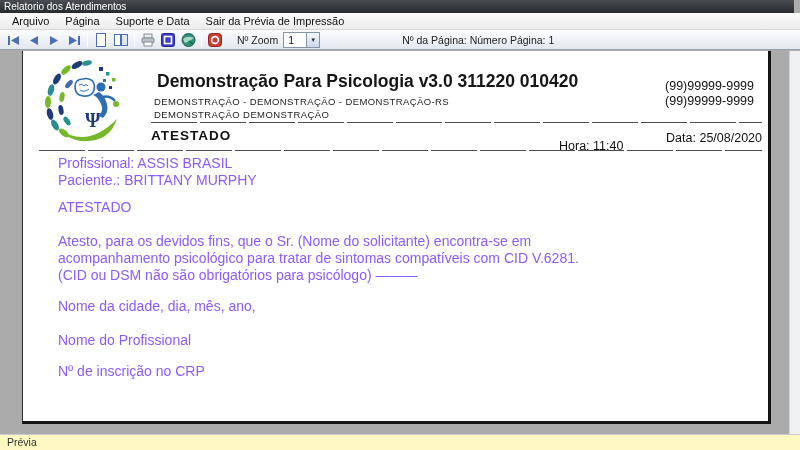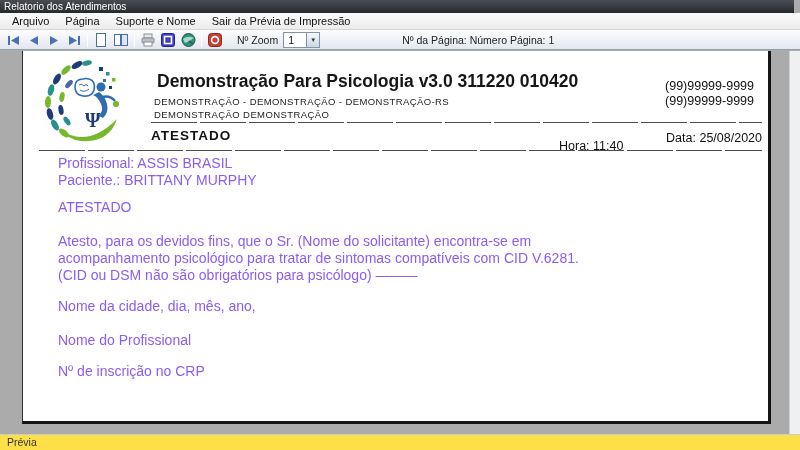--- a/index.html
+++ b/index.html
@@ -50,38 +50,38 @@
   .hora { left:536px; top:88px; font-size:12.5px; color:#111; }
   .data { right:6px; top:80px; font-size:12.5px; color:#111; }
 
   .bodyline { left:35px; font-size:14px; color:#8b5cf6; }
   .l-prof { top:104px; } .l-pac { top:121px; } .l-head { top:148px; }
   .l-p1 { top:182px; } .l-p2 { top:199px; } .l-p3 { top:216px; }
   .l-city { top:247px; } .l-name { top:281px; } .l-crp { top:312px; }
 
   
   .statusbar { position:absolute; bottom:0; left:0; right:0; height:16px;
-    background:#fde047; border-top:1px solid #cccccc; font-size:10.5px; color:#333;
+    background:#fef9c3; border-top:1px solid #cccccc; font-size:10.5px; color:#333;
     line-height:15px; padding-left:7px; }
 
   svg { display:block; }
 </style>
 </head>
 <body>
 
 <div class="window">
 
   <div class="titlebar">
     <span>Relatorio dos Atendimentos</span>
   </div>
 
   <div class="menubar">
     <div class="menu-item">Arquivo</div>
     <div class="menu-item">Página</div>
-    <div class="menu-item">Suporte e Nome</div>
+    <div class="menu-item">Suporte e Data</div>
     <div class="menu-item">Sair da Prévia de Impressão</div>
   </div>
 
   <div class="toolbar">
     <div class="tbtn">
       <svg width="16" height="16" viewBox="0 0 16 16">
         <rect x="2" y="4" width="2" height="9" fill="#4a6fb5"></rect>
         <polygon points="13,4 5,8.5 13,13" fill="#4a6fb5"></polygon>
       </svg>
     </div>

